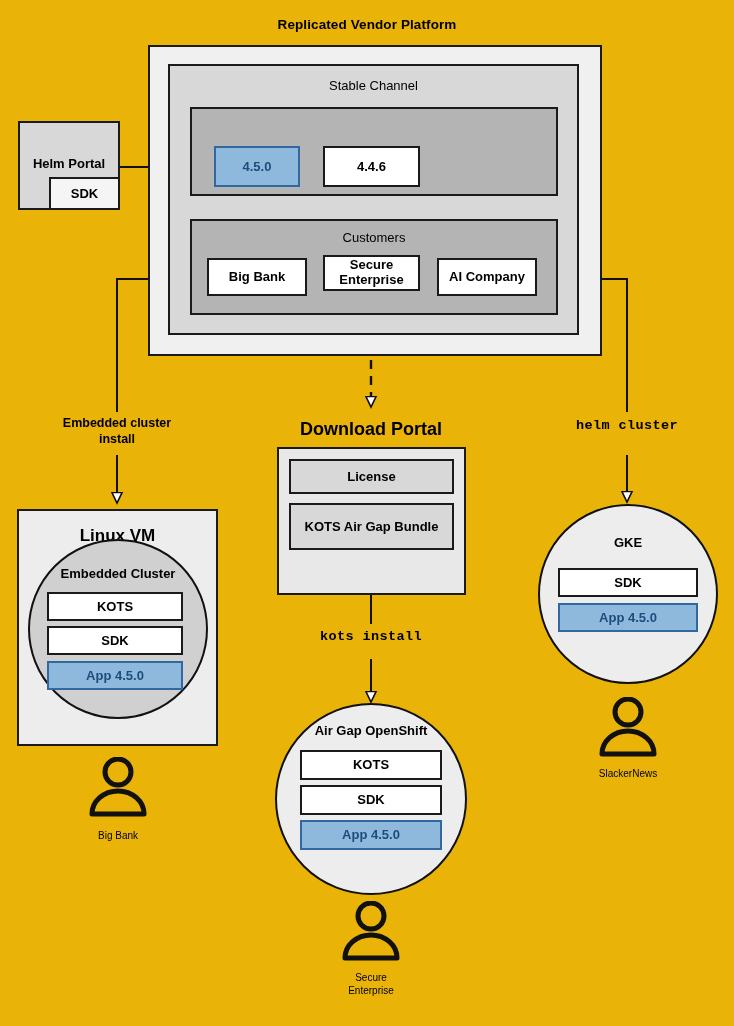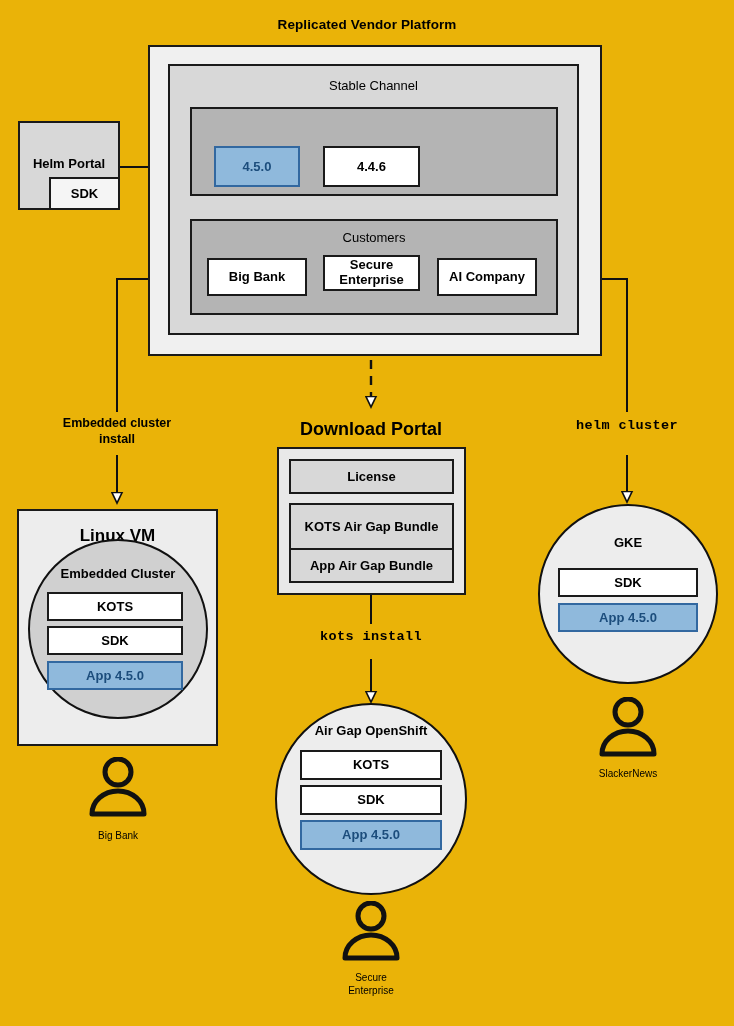--- a/index.html
+++ b/index.html
@@ -195,21 +195,20 @@
   <div class="edge-label mono" style="left:291px; top:629px; width:160px;">kots install</div>
 
   <div class="edge-label mono" style="left:547px; top:418px; width:160px;">helm cluster</div>
 
   <div class="lbl" style="left:276px; top:421px; width:190px; height:18px; font-size:18px;text-align:right;">Download Portal</div>
 
   <div class="abs node-lightgrey" style="left:277px; top:447px; width:189px; height:148px;"></div>
 
   <div class="lbl node-grey" style="left:289px; top:459px; width:165px; height:35px;">License</div>
   <div class="lbl node-grey" style="left:289px; top:503px; width:165px; height:47px;">KOTS Air Gap Bundle</div>
-  <div class="lbl node-grey" style="left:289px; top:548px; width:165px; height:35px;">App Air Gap Bundle</div>
 
   <div class="abs node-lightgrey" style="left:17px; top:509px; width:201px; height:237px; background:#ededed;"></div>
   <div class="lbl" style="left:17px; top:517px; width:201px; height:18px; font-size:17px;margin-top:10px;">Linux VM</div>
 
   <div class="abs circle circle-mid" style="left:28px; top:539px; width:180px; height:180px;"></div>
   <div class="lbl" style="left:28px; top:565px; width:180px; height:18px; font-size:13px;">Embedded Cluster</div>
 
   <div class="lbl node-white" style="left:47px; top:592px; width:136px; height:29px;">KOTS</div>
   <div class="lbl node-white" style="left:47px; top:626px; width:136px; height:29px;">SDK</div>
   <div class="lbl node-blue" style="left:47px; top:661px; width:136px; height:29px;">App 4.5.0</div>

